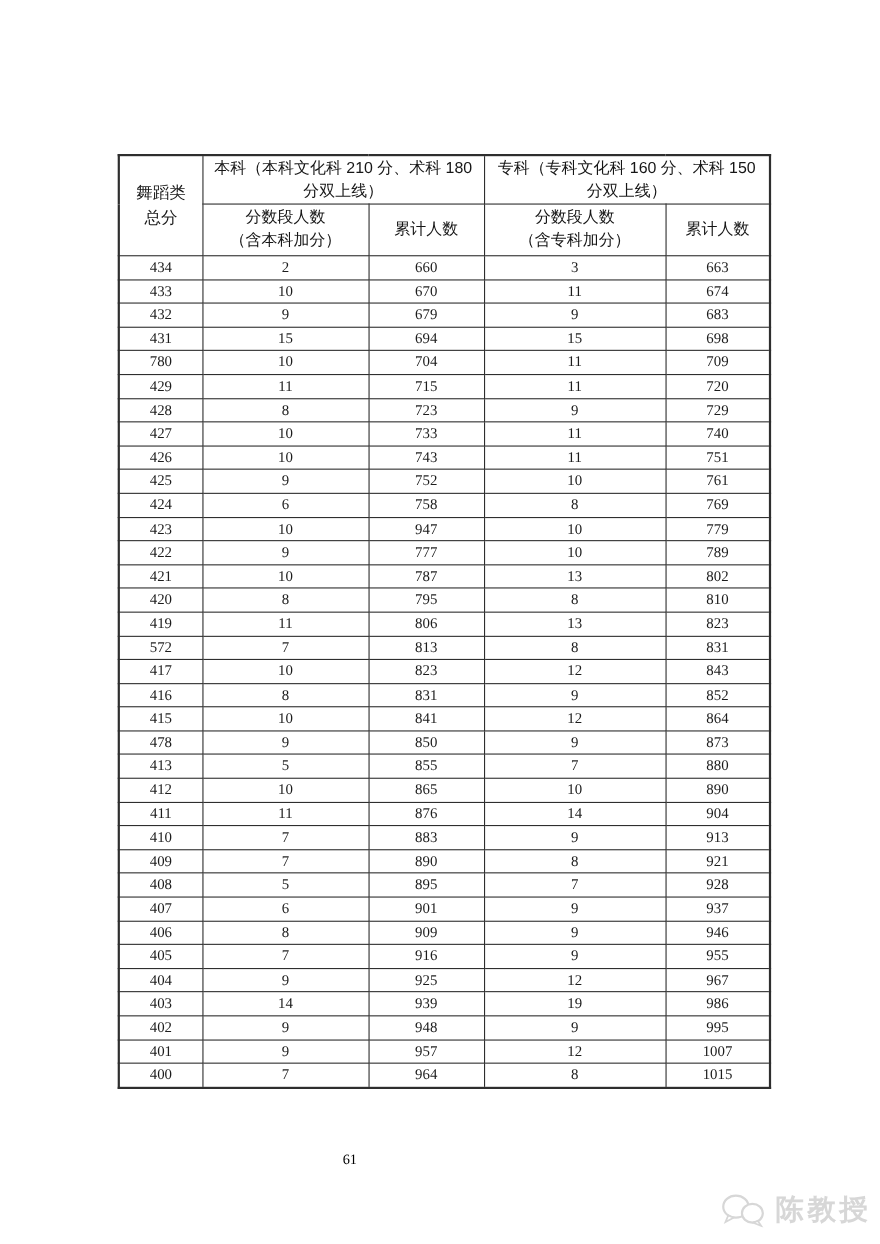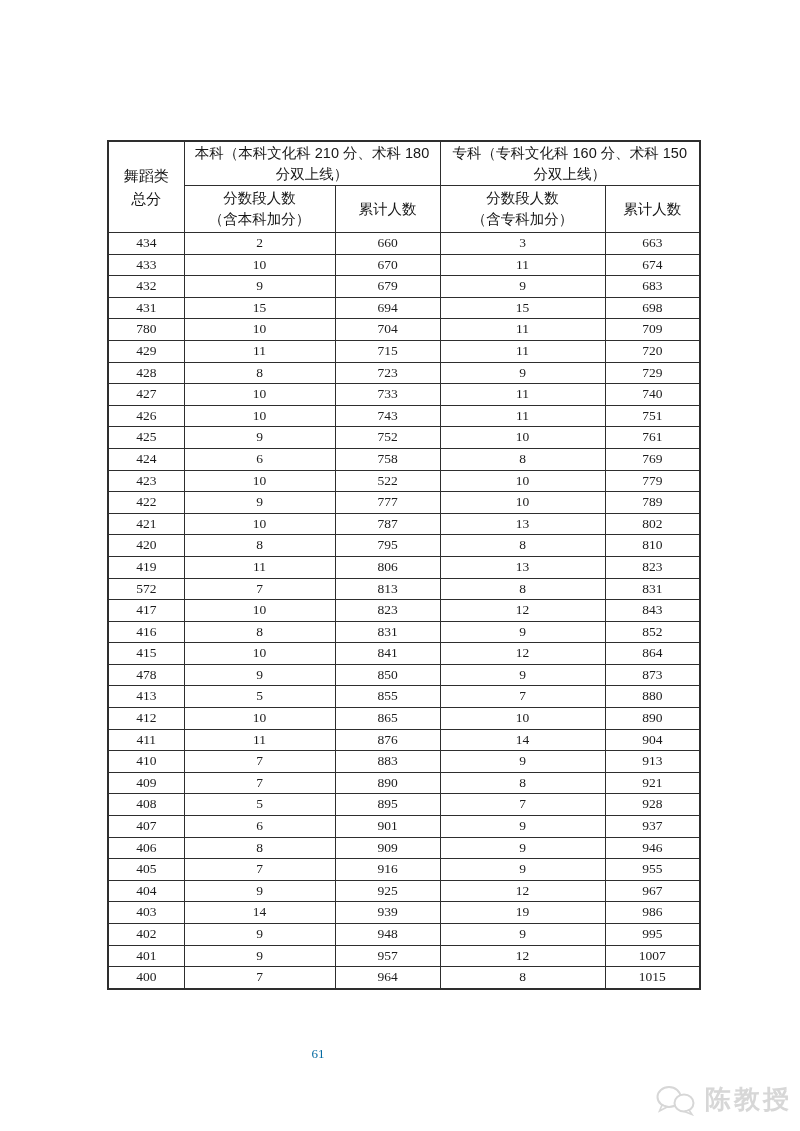--- a/index.html
+++ b/index.html
@@ -50,21 +50,21 @@
     font-family: "Liberation Serif", "DejaVu Serif", serif;
     color: #1c1c1c;
   }
   .pagenum {
     position: absolute;
     top: 1046px;
     left: 0;
     width: 636px;
     text-align: center;
     font-size: 13px;
-    color: #0369a1;
+    color: #000000;
     font-family: "Liberation Serif", "DejaVu Serif", serif;
   }
   .watermark {
     position: absolute;
     top: 1082px;
     right: 8px;
     display: flex;
     align-items: center;
     gap: 8px;
     color: #d7d7d7;
@@ -191,21 +191,21 @@
         <tr>
           <td>424</td>
           <td>6</td>
           <td>758</td>
           <td>8</td>
           <td>769</td>
         </tr>
         <tr>
           <td>423</td>
           <td>10</td>
-          <td>522</td>
+          <td>947</td>
           <td>10</td>
           <td>779</td>
         </tr>
         <tr>
           <td>422</td>
           <td>9</td>
           <td>777</td>
           <td>10</td>
           <td>789</td>
         </tr>

